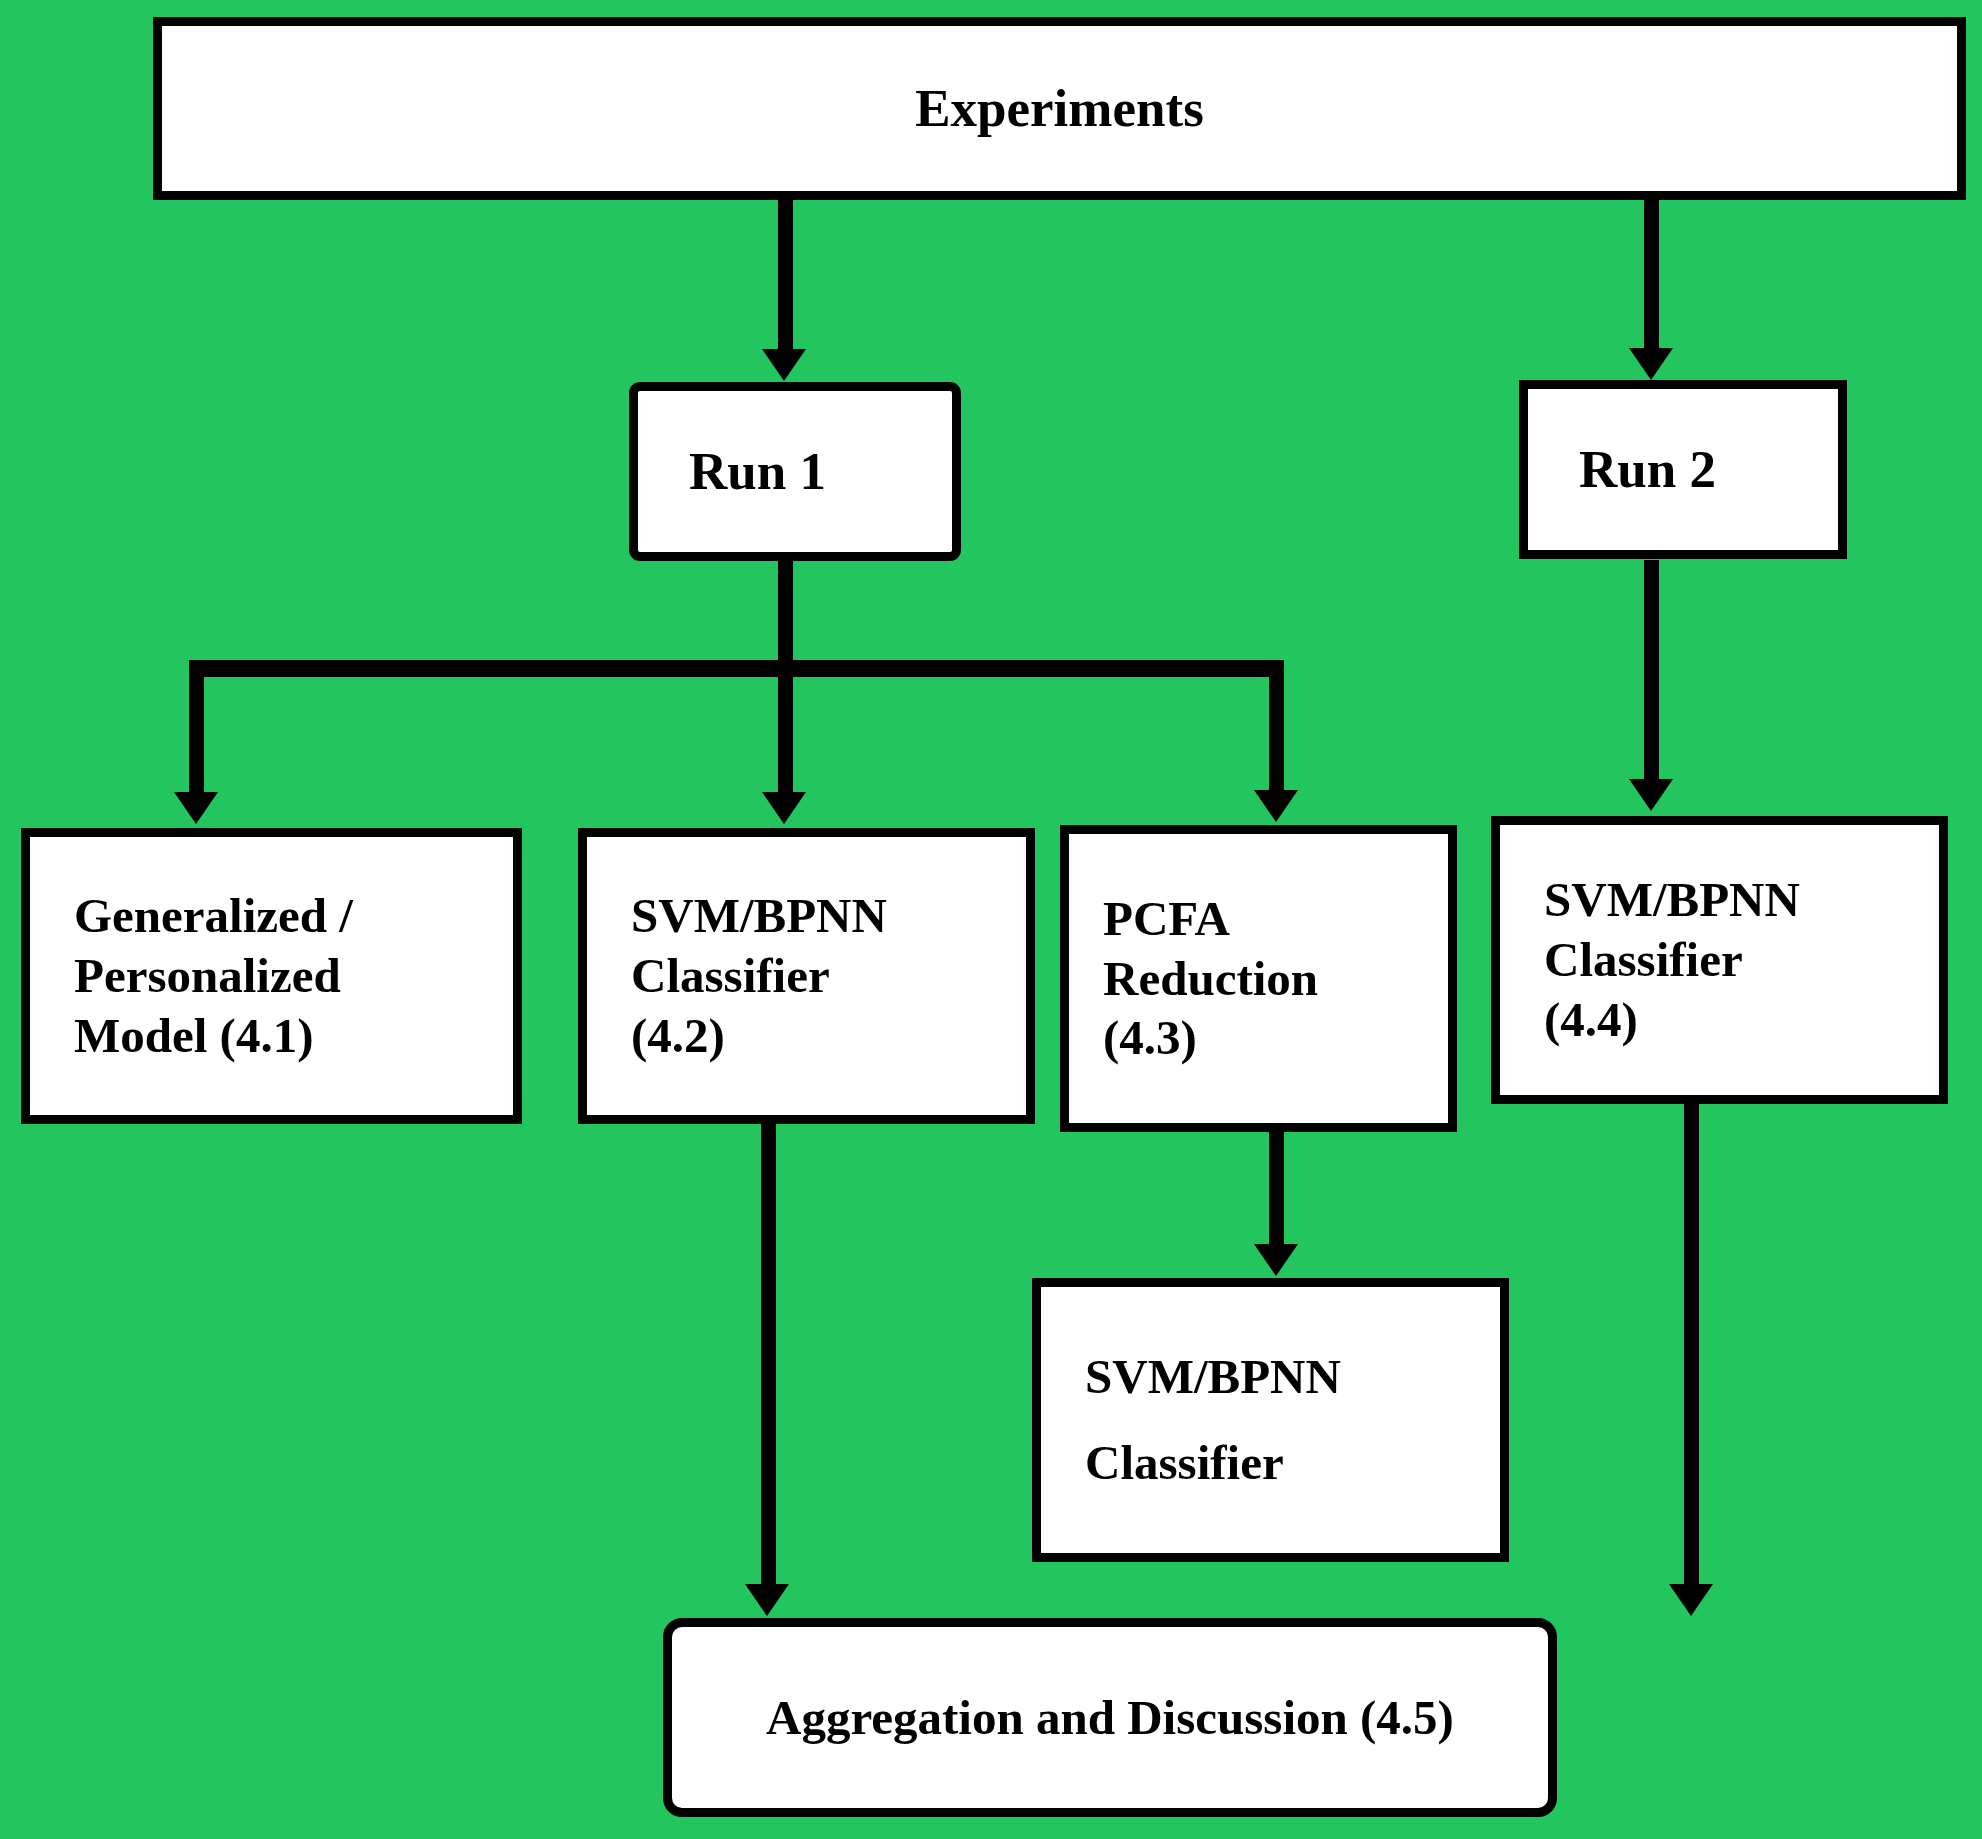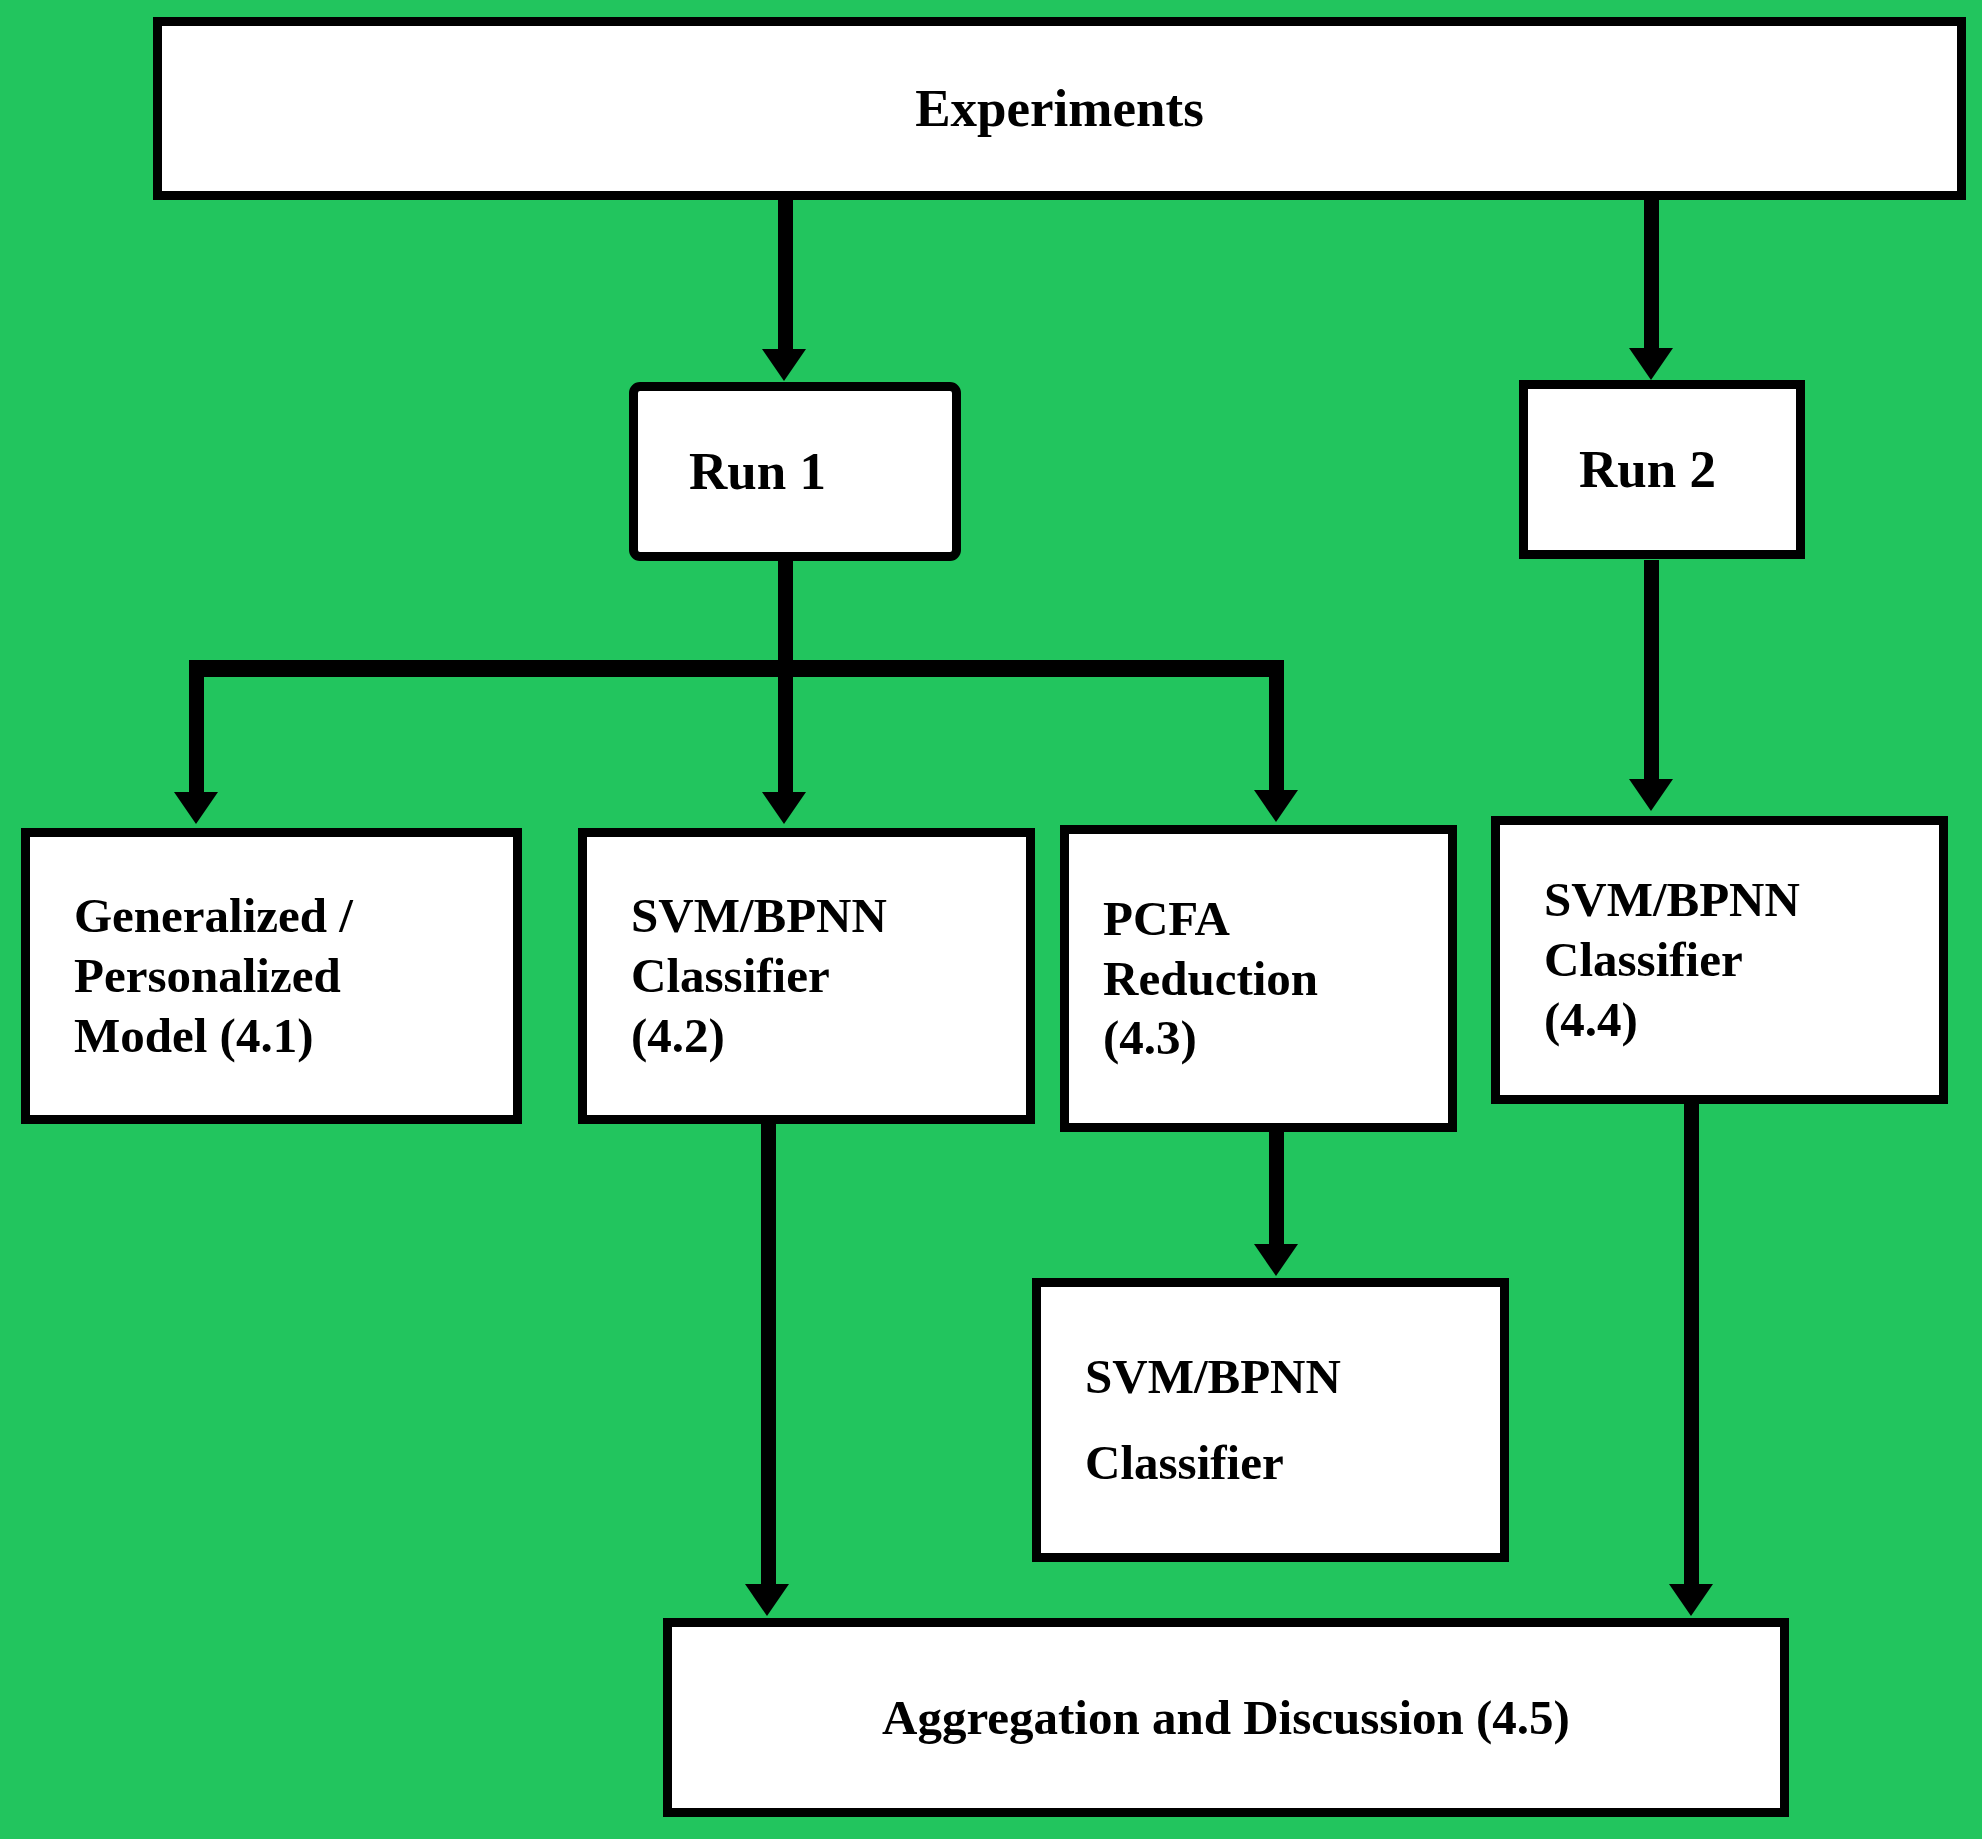--- a/index.html
+++ b/index.html
@@ -38,21 +38,21 @@
   #node-experiments .node-label { font-size: 53px; text-align: center; }
 
   #node-run1 {
     left: 629px; top: 382px; width: 332px; height: 179px;
     justify-content: flex-start;
     border-radius: 11px;
   }
   #node-run1 .node-label { font-size: 53px; padding-left: 51px; }
 
   #node-run2 {
-    left: 1519px; top: 380px; width: 286px; height: 179px;
+    left: 1519px; top: 380px; width: 328px; height: 179px;
     justify-content: flex-start;
   }
   #node-run2 .node-label { font-size: 53px; padding-left: 51px; }
 
   #node-model41 {
     left: 21px; top: 828px; width: 501px; height: 296px;
     justify-content: flex-start;
   }
   #node-model41 .node-label { font-size: 49px; padding-left: 44px; }
 
@@ -74,22 +74,23 @@
   }
   #node-clf44 .node-label { font-size: 49px; padding-left: 44px; }
 
   #node-clf-lower {
     left: 1032px; top: 1278px; width: 477px; height: 284px;
     justify-content: flex-start;
   }
   #node-clf-lower .node-label { font-size: 49px; padding-left: 44px; line-height: 1.75; }
 
   #node-aggregation {
-    left: 663px; top: 1618px; width: 1126px; height: 199px;
+    left: 663px; top: 1618px; width: 894px; height: 199px;
     justify-content: center;
+    border-radius: 19px;
   }
   #node-aggregation .node-label { font-size: 49px; text-align: center; }
 
   
   .vline, .hline {
     position: absolute;
     background: #000000;
   }
   .arrowhead {
     position: absolute;

